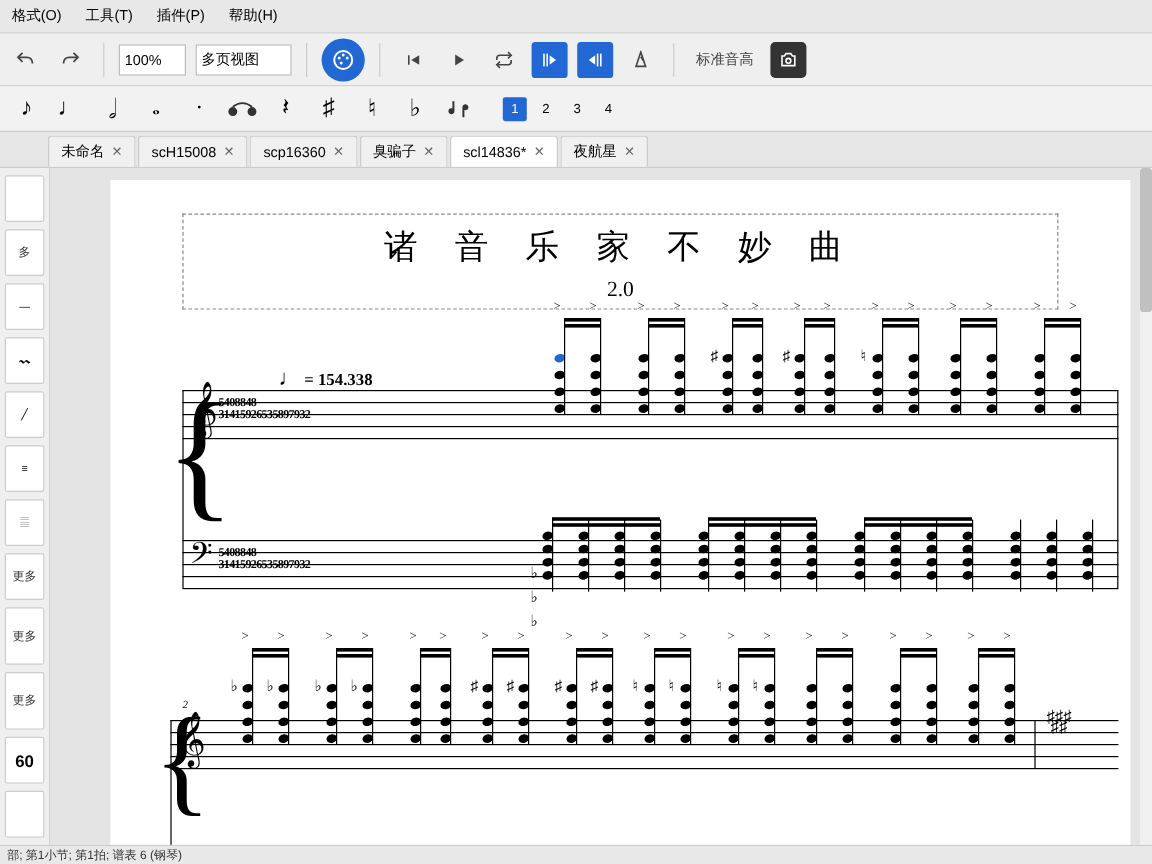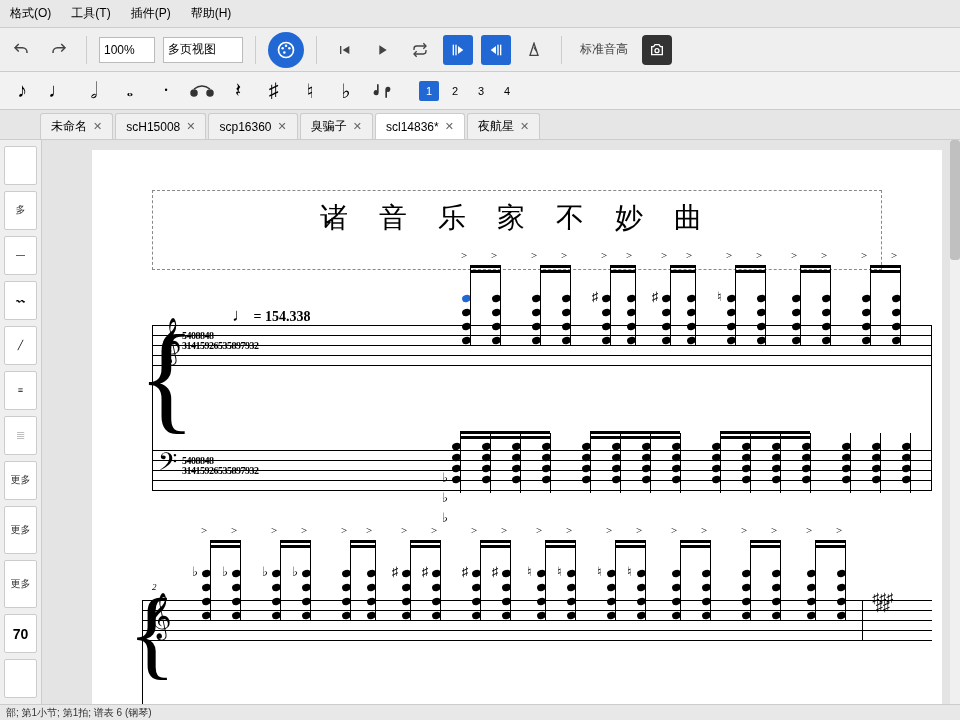--- a/index.html
+++ b/index.html
@@ -36,21 +36,21 @@
   .body-row { display: flex; height: 564px; }
   .palette-col { width: 42px; background: #efefef; border-right: 1px solid #ccc; display: flex; flex-direction: column; padding: 4px 0; gap: 2px; position: relative; }
   .pal-item { height: 42px; margin: 2px 4px; border: 1px solid #ccc; background: #fff; border-radius: 2px; display: flex; align-items: center; justify-content: center; font-size: 9px; text-align: center; cursor: pointer; overflow: hidden; }
   .pal-more { font-size: 10px; color: #333; }
   .pal-big { height: 52px; }
   
   .score-area { flex: 1; background: #e4e4e4; position: relative; overflow: hidden; }
   .page { position: absolute; left: 50px; top: 10px; width: 850px; height: 1000px; background: #fff; }
   
   
-  .title-box { position: absolute; left: 60px; top: 40px; width: 730px; height: 80px; border: 1px dashed #888; text-align: center; padding-top: 8px; }
+  .title-box { position: absolute; left: 60px; top: 28px; width: 730px; height: 80px; border: 1px dashed #888; text-align: center; padding-top: 8px; }
   .score-title { font-size: 28px; font-family: 'SimSun', serif; letter-spacing: 12px; }
   .score-sub { font-size: 18px; font-family: serif; margin-top: 6px; }
   
   .tempo { position: absolute; left: 140px; top: 155px; font-size: 14px; font-family: serif; font-weight: bold; }
   .tempo .qn { font-size: 18px; }
   
   .system1 { position: absolute; left: 60px; top: 175px; width: 780px; height: 210px; }
   .system2 { position: absolute; left: 50px; top: 410px; width: 790px; height: 200px; }
   
   .staff { position: absolute; width: 100%; height: 40px; }
@@ -226,28 +226,29 @@
     <div class="pal-item"></div>
     <div class="pal-item pal-more">多</div>
     <div class="pal-item">—</div>
     <div class="pal-item">〰</div>
     <div class="pal-item">╱</div>
     <div class="pal-item">≡</div>
     <div class="pal-item">𝄚</div>
     <div class="pal-item pal-more">更多</div>
     <div class="pal-item pal-big pal-more">更多</div>
     <div class="pal-item pal-big pal-more">更多</div>
-    <div class="pal-item" style="font-size:14px;font-weight:bold;">70</div>
+    <div class="pal-item" style="font-size:14px;font-weight:bold;">60</div>
     <div class="pal-item"></div>
   </div>
 
   <div class="score-area">
     <div class="page">
       <div class="title-box">
         <div class="score-title">诸 音 乐 家 不 妙 曲</div>
+        <div class="score-sub">2.0</div>
       </div>
 
       <div class="tempo">
         <span class="qn">♩</span>
         <span>= 154.338</span>
       </div>
 
       <div class="system1">
         <div class="brace">{</div>
         <div class="sys-barline" style="top:0;height:165px;"></div>

